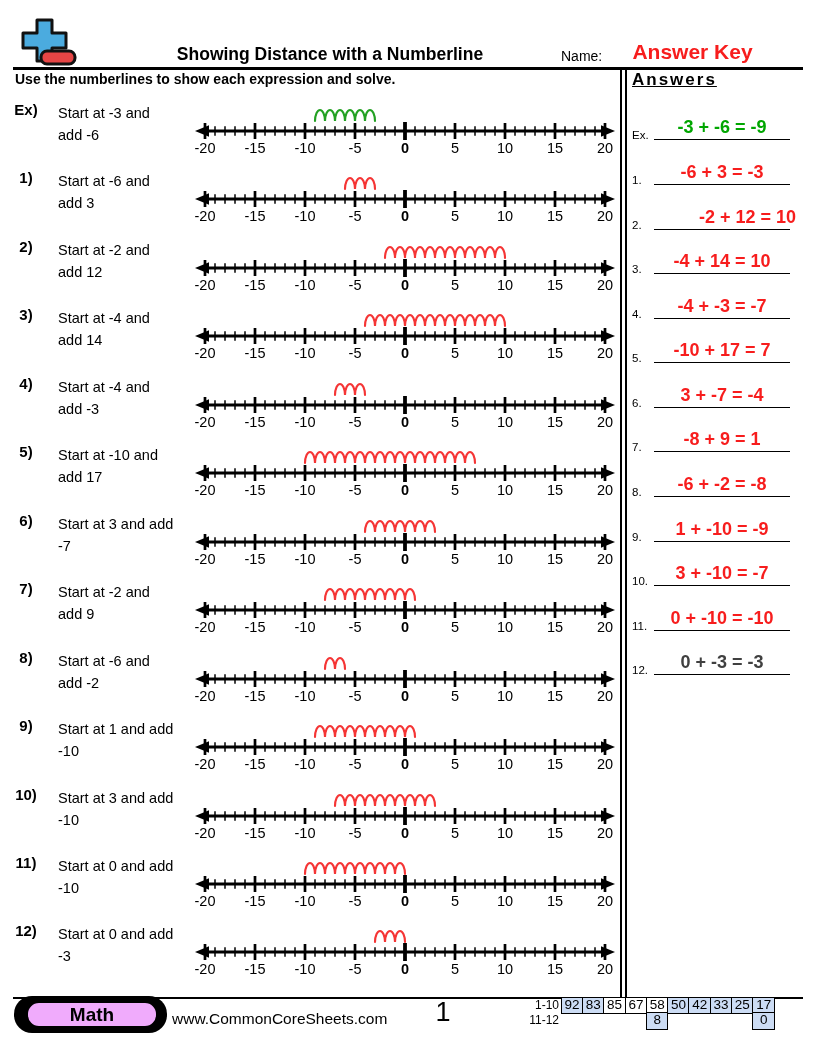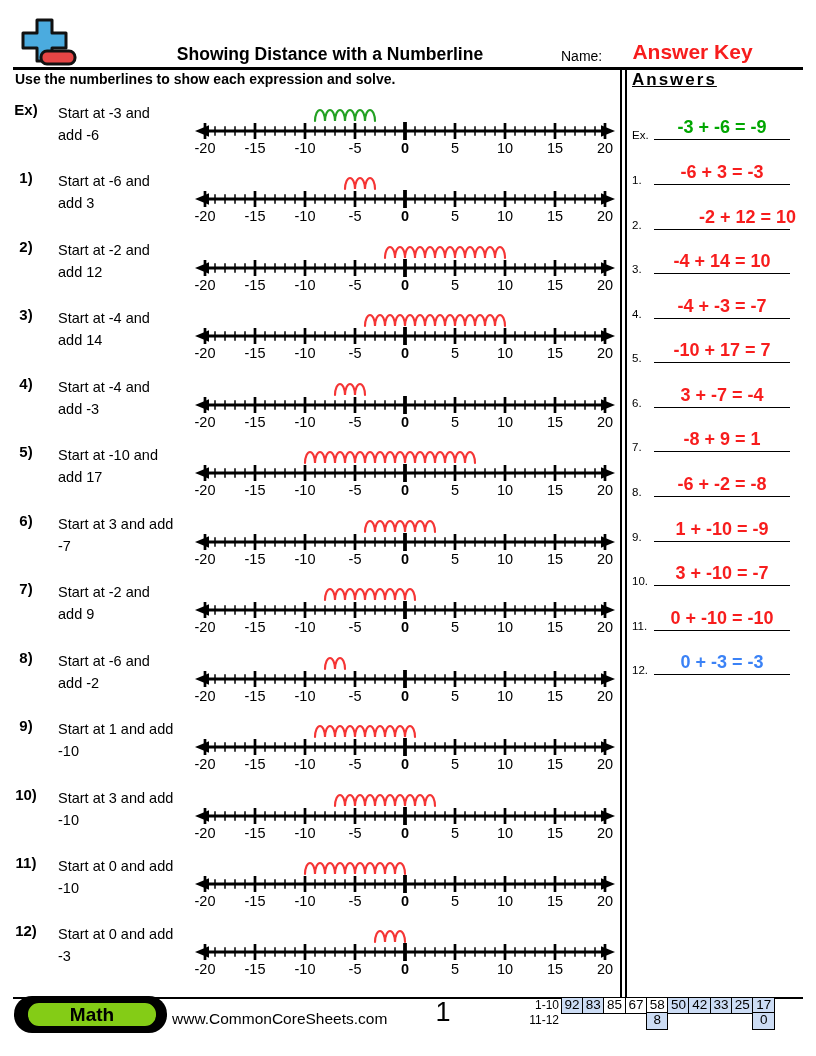--- a/index.html
+++ b/index.html
@@ -33,21 +33,21 @@
   .anum{position:absolute;left:2px;bottom:-1px;font-size:11.5px;margin-top:9px;}
   .aline{position:absolute;left:24px;width:136px;top:0;bottom:0;box-sizing:border-box;
          border-bottom:1.7px solid #000;}
   .aexpr{position:absolute;left:18px;width:148px;bottom:2px;text-align:center;
          font-size:18px;font-weight:bold;white-space:nowrap;}
 
   
   .math-badge{position:absolute;left:14px;top:996px;width:153px;height:37px;
               background:#000;border-radius:18px;}
   .math-badge-inner{position:absolute;left:11px;top:4px;width:128px;height:23px;
-              background:#84cc16;border:3px solid #000;border-radius:14px;
+              background:#f0abfc;border:3px solid #000;border-radius:14px;
               text-align:center;line-height:23px;font-size:19px;font-weight:bold;}
   .website{position:absolute;left:172px;top:1010px;font-size:15.5px;}
   .pagenum{position:absolute;left:398px;top:997px;width:90px;text-align:center;font-size:27px;}
   .score-table{position:absolute;left:520px;top:996.5px;}
   .score-row{display:flex;height:17.2px;}
   .score-row + .score-row{margin-top:-1.3px;justify-content:space-between;}
   .score-label{width:39px;text-align:right;padding-right:3px;font-size:12px;line-height:17px;}
   .score-cell{box-sizing:border-box;width:22.6px;border:1.3px solid #000;margin-left:-1.3px;
               text-align:center;font-size:13.5px;line-height:14.5px;background:#fff;}
   .score-cell.hl{background:#ccdcf4;}
@@ -948,21 +948,21 @@
     <span class="aexpr" style="color: rgb(247, 29, 29);">3 + -10 = -7</span>
   </div>
       <div class="answer-row" style="top: 603.78px;">
     <span class="anum">11.</span>
     <div class="aline"></div>
     <span class="aexpr" style="color: rgb(247, 29, 29);">0 + -10 = -10</span>
   </div>
       <div class="answer-row" style="top: 648.36px;">
     <span class="anum">12.</span>
     <div class="aline"></div>
-    <span class="aexpr" style="color: #3b82f6;">0 + -3 = -3</span>
+    <span class="aexpr" style="color: #404040;">0 + -3 = -3</span>
   </div>
     </div>
 
   <div class="hrule" style="top:997px;height:2.2px;"></div>
   <div class="math-badge">
     <div class="math-badge-inner">Math</div>
   </div>
   <div class="website">www.CommonCoreSheets.com</div>
   <div class="pagenum">1</div>
   <div class="score-table">

